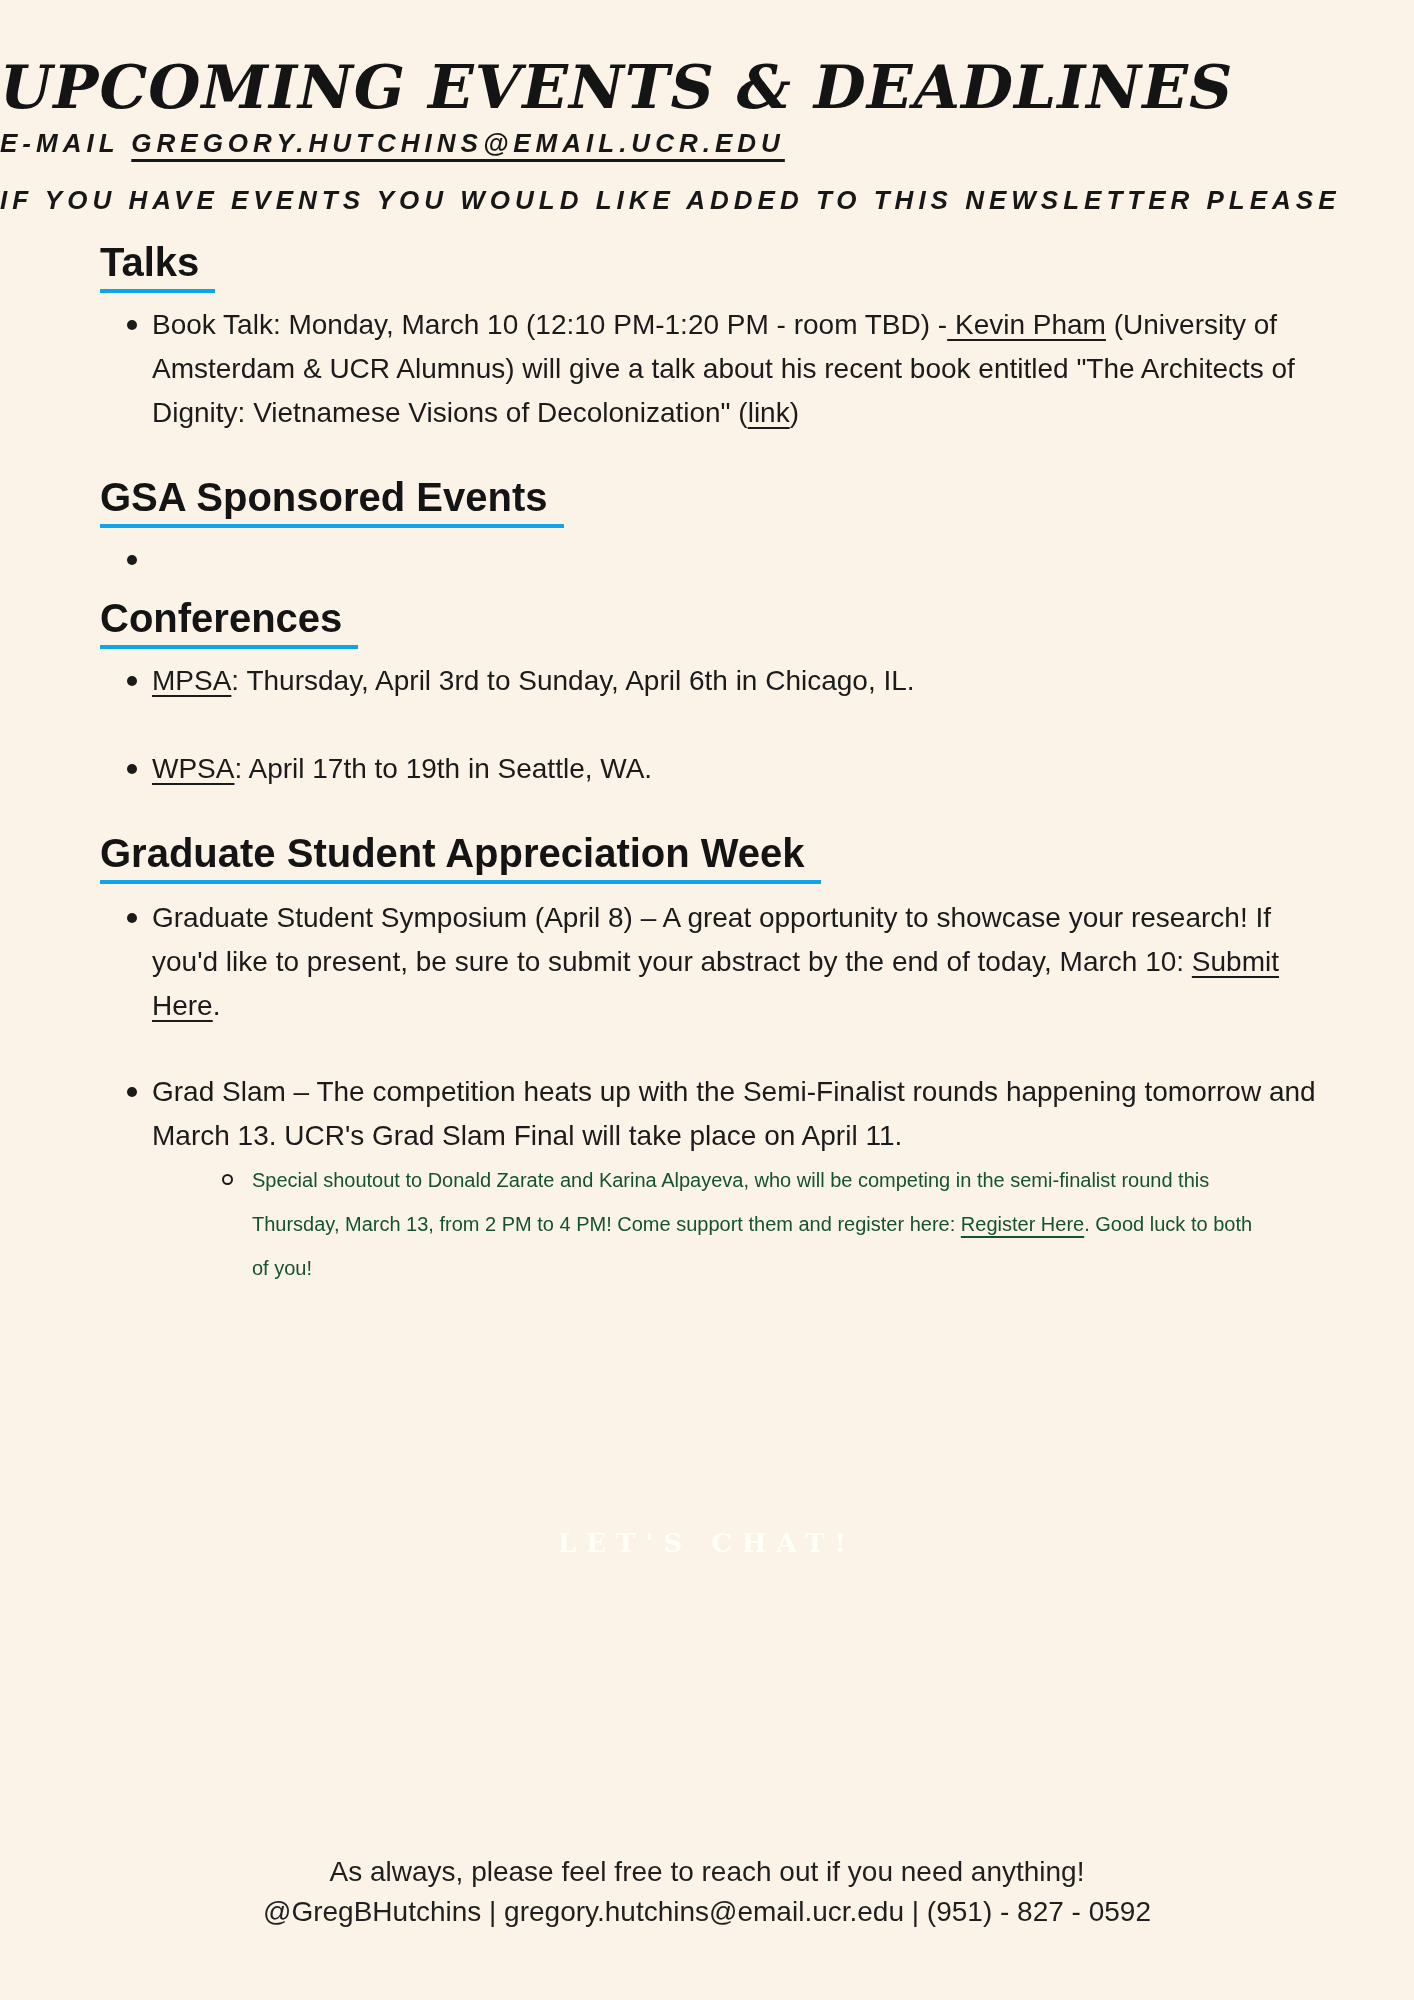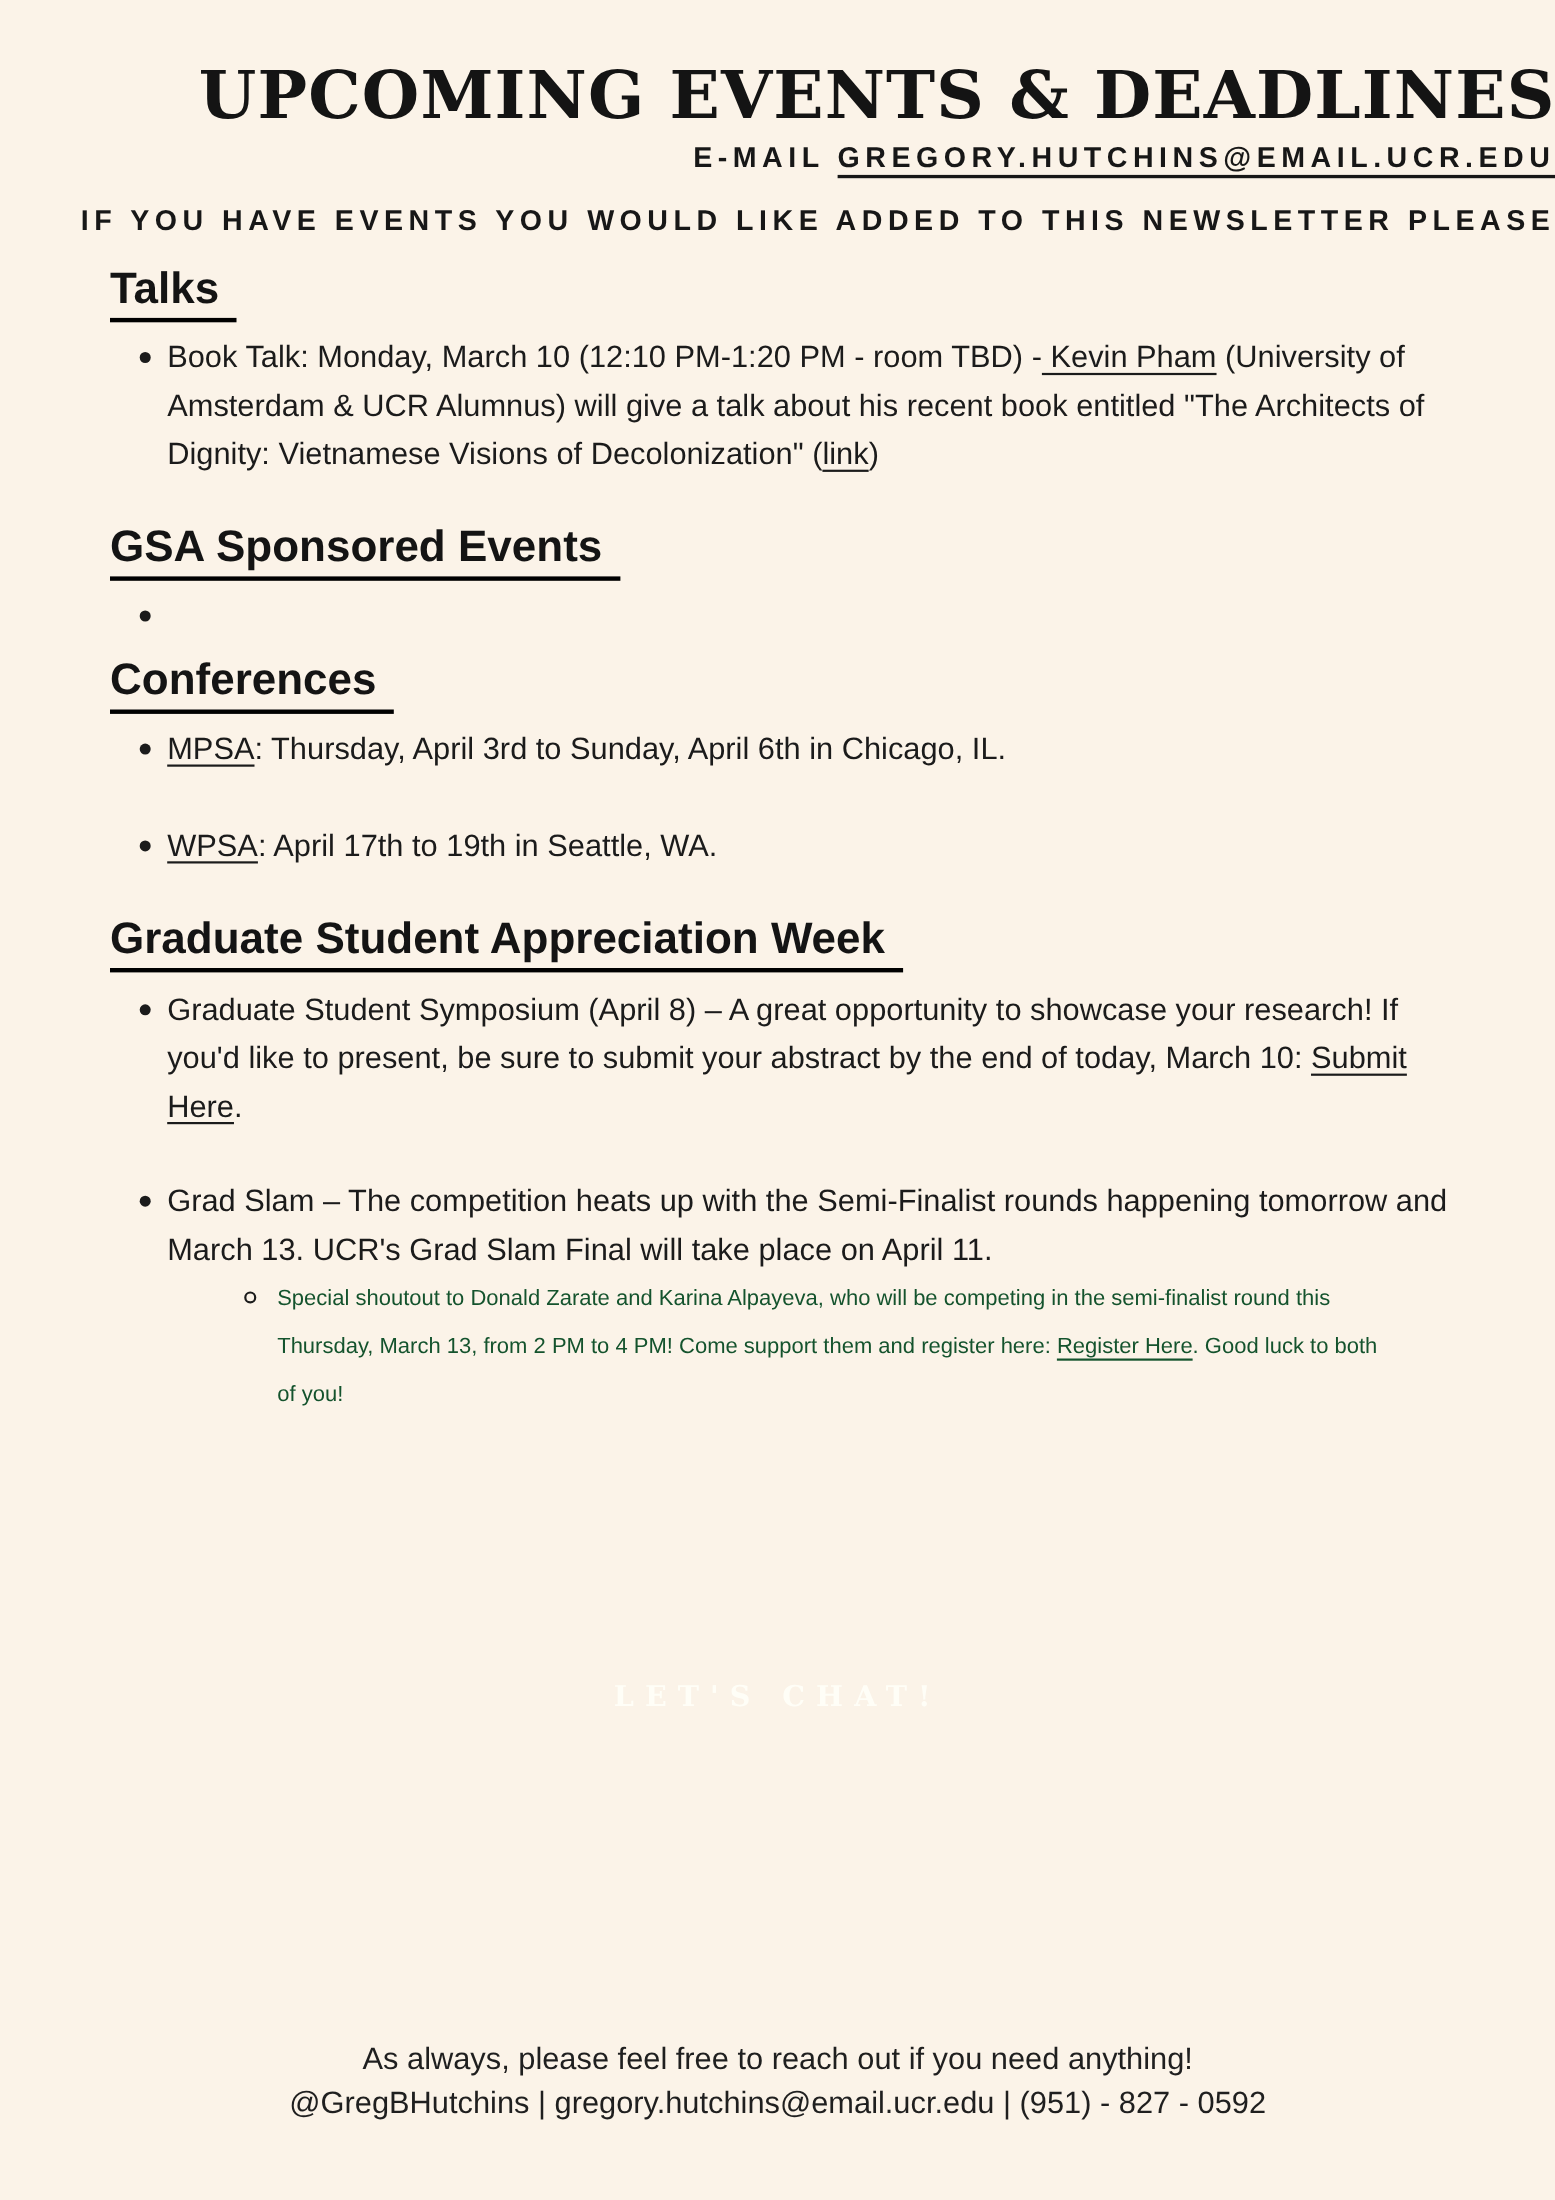--- a/index.html
+++ b/index.html
@@ -5,21 +5,21 @@
   * { margin: 0; padding: 0; box-sizing: border-box; }
   html, body { width: 1414px; }
   body {
     width: 1414px; height: 2000px;
     background: #FBF3E8;
     color: #1A1A1A;
     font-family: "Liberation Sans", sans-serif;
     position: relative;
     overflow: hidden;
   }
-  header { text-align: right; }
+  header { text-align: left; font-style: italic; }
   h1.title {
     margin-top: 52px;
     font-family: "DejaVu Serif", serif;
     font-weight: bold;
     font-size: 60px;
     line-height: 70px;
     letter-spacing: 1px;
     color: #141414;
   }
   .subtitle {
@@ -38,21 +38,21 @@
     text-underline-offset: 7px;
     cursor: pointer;
   }
   .content { padding: 0 76px 0 100px; }
   h2.sec-heading {
     display: inline-block;
     font-size: 40px;
     line-height: 44px;
     font-weight: bold;
     color: #141414;
-    border-bottom: 4px solid #000000;
+    border-bottom: 4px solid #0ea5e9;
     padding: 0 16px 5px 0;
   }
   section.talks h2       { margin: 18px 0 10px; }
   section.gsa h2         { margin: 40px 0 10px; }
   section.conferences h2 { margin: 58px 0 10px; }
   section.gradweek h2    { margin: 40px 0 12px; }
   ul.blist { list-style: none; }
   ul.blist > li {
     position: relative;
     font-size: 28px;

